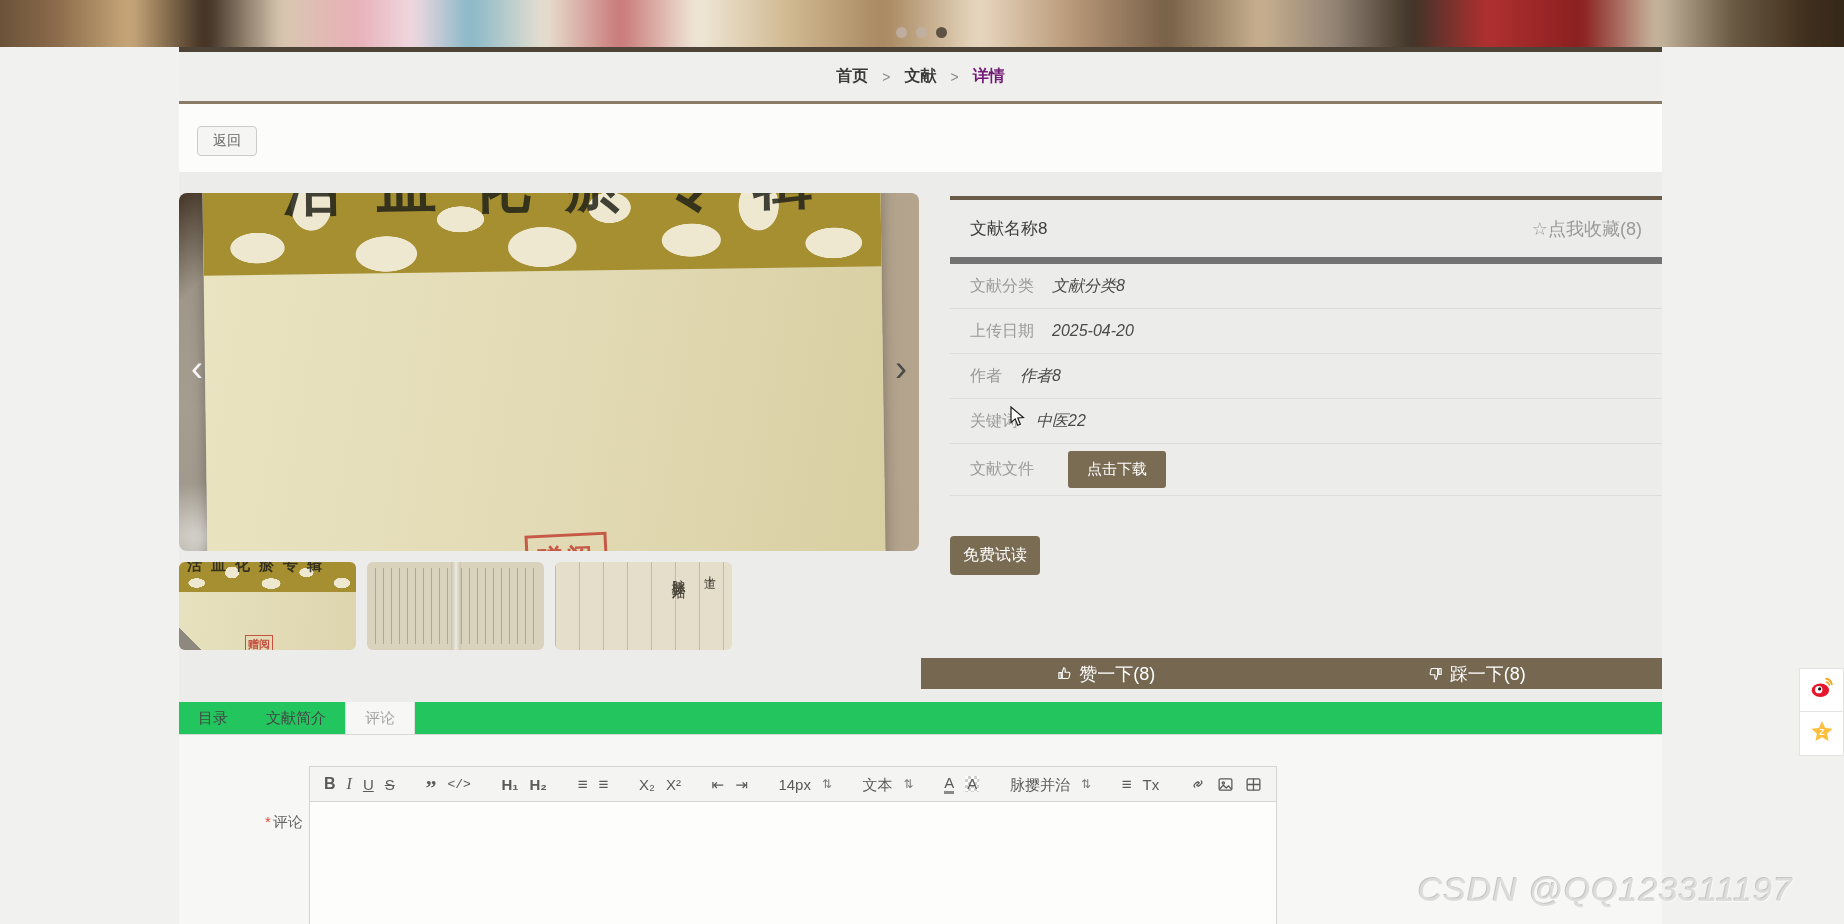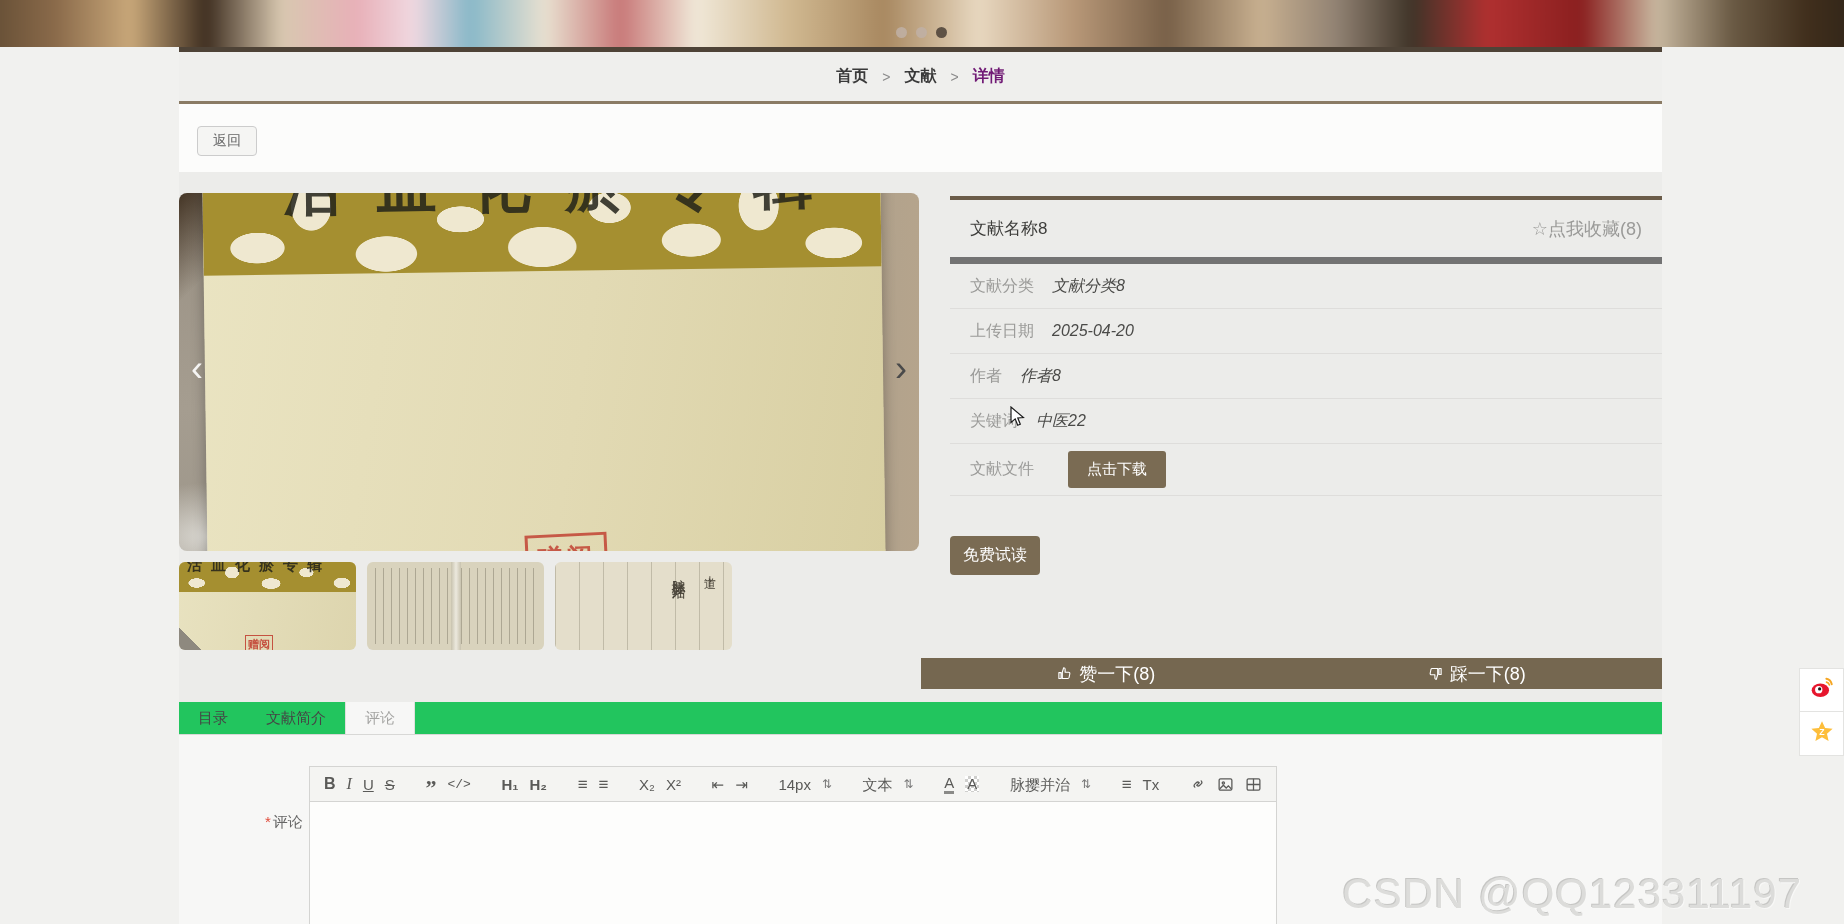--- a/index.html
+++ b/index.html
@@ -212,24 +212,25 @@
   
   .share-float { position:absolute; right:0; top:668px; width:45px; z-index:40; }
   .share-box {
     width:45px; height:44px; background:#fff; border:1px solid #e3e3e1;
     display:flex; align-items:center; justify-content:center; cursor:pointer;
   }
   .share-box + .share-box { border-top:none; }
 
   
   .watermark {
-    position:absolute; right:42px; top:870px; z-index:50;
-    font-size:42px; color:#dcdcda; letter-spacing:1px;
+    position:absolute; right:51px; top:870px; z-index:50;
+    font-size:34px; color:#dcdcda; letter-spacing:1px;
     text-shadow:1px 1px 0 #f8f8f7, -1px -1px 0 #c6c6c4;
     pointer-events:none;
+    font-style:italic;
   }
 
   
   .cursor { position:absolute; left:1008px; top:406px; z-index:60; pointer-events:none; }
 </style>
 </head>
 <body>
 
 <div class="banner">
   <div class="banner-img"></div>

